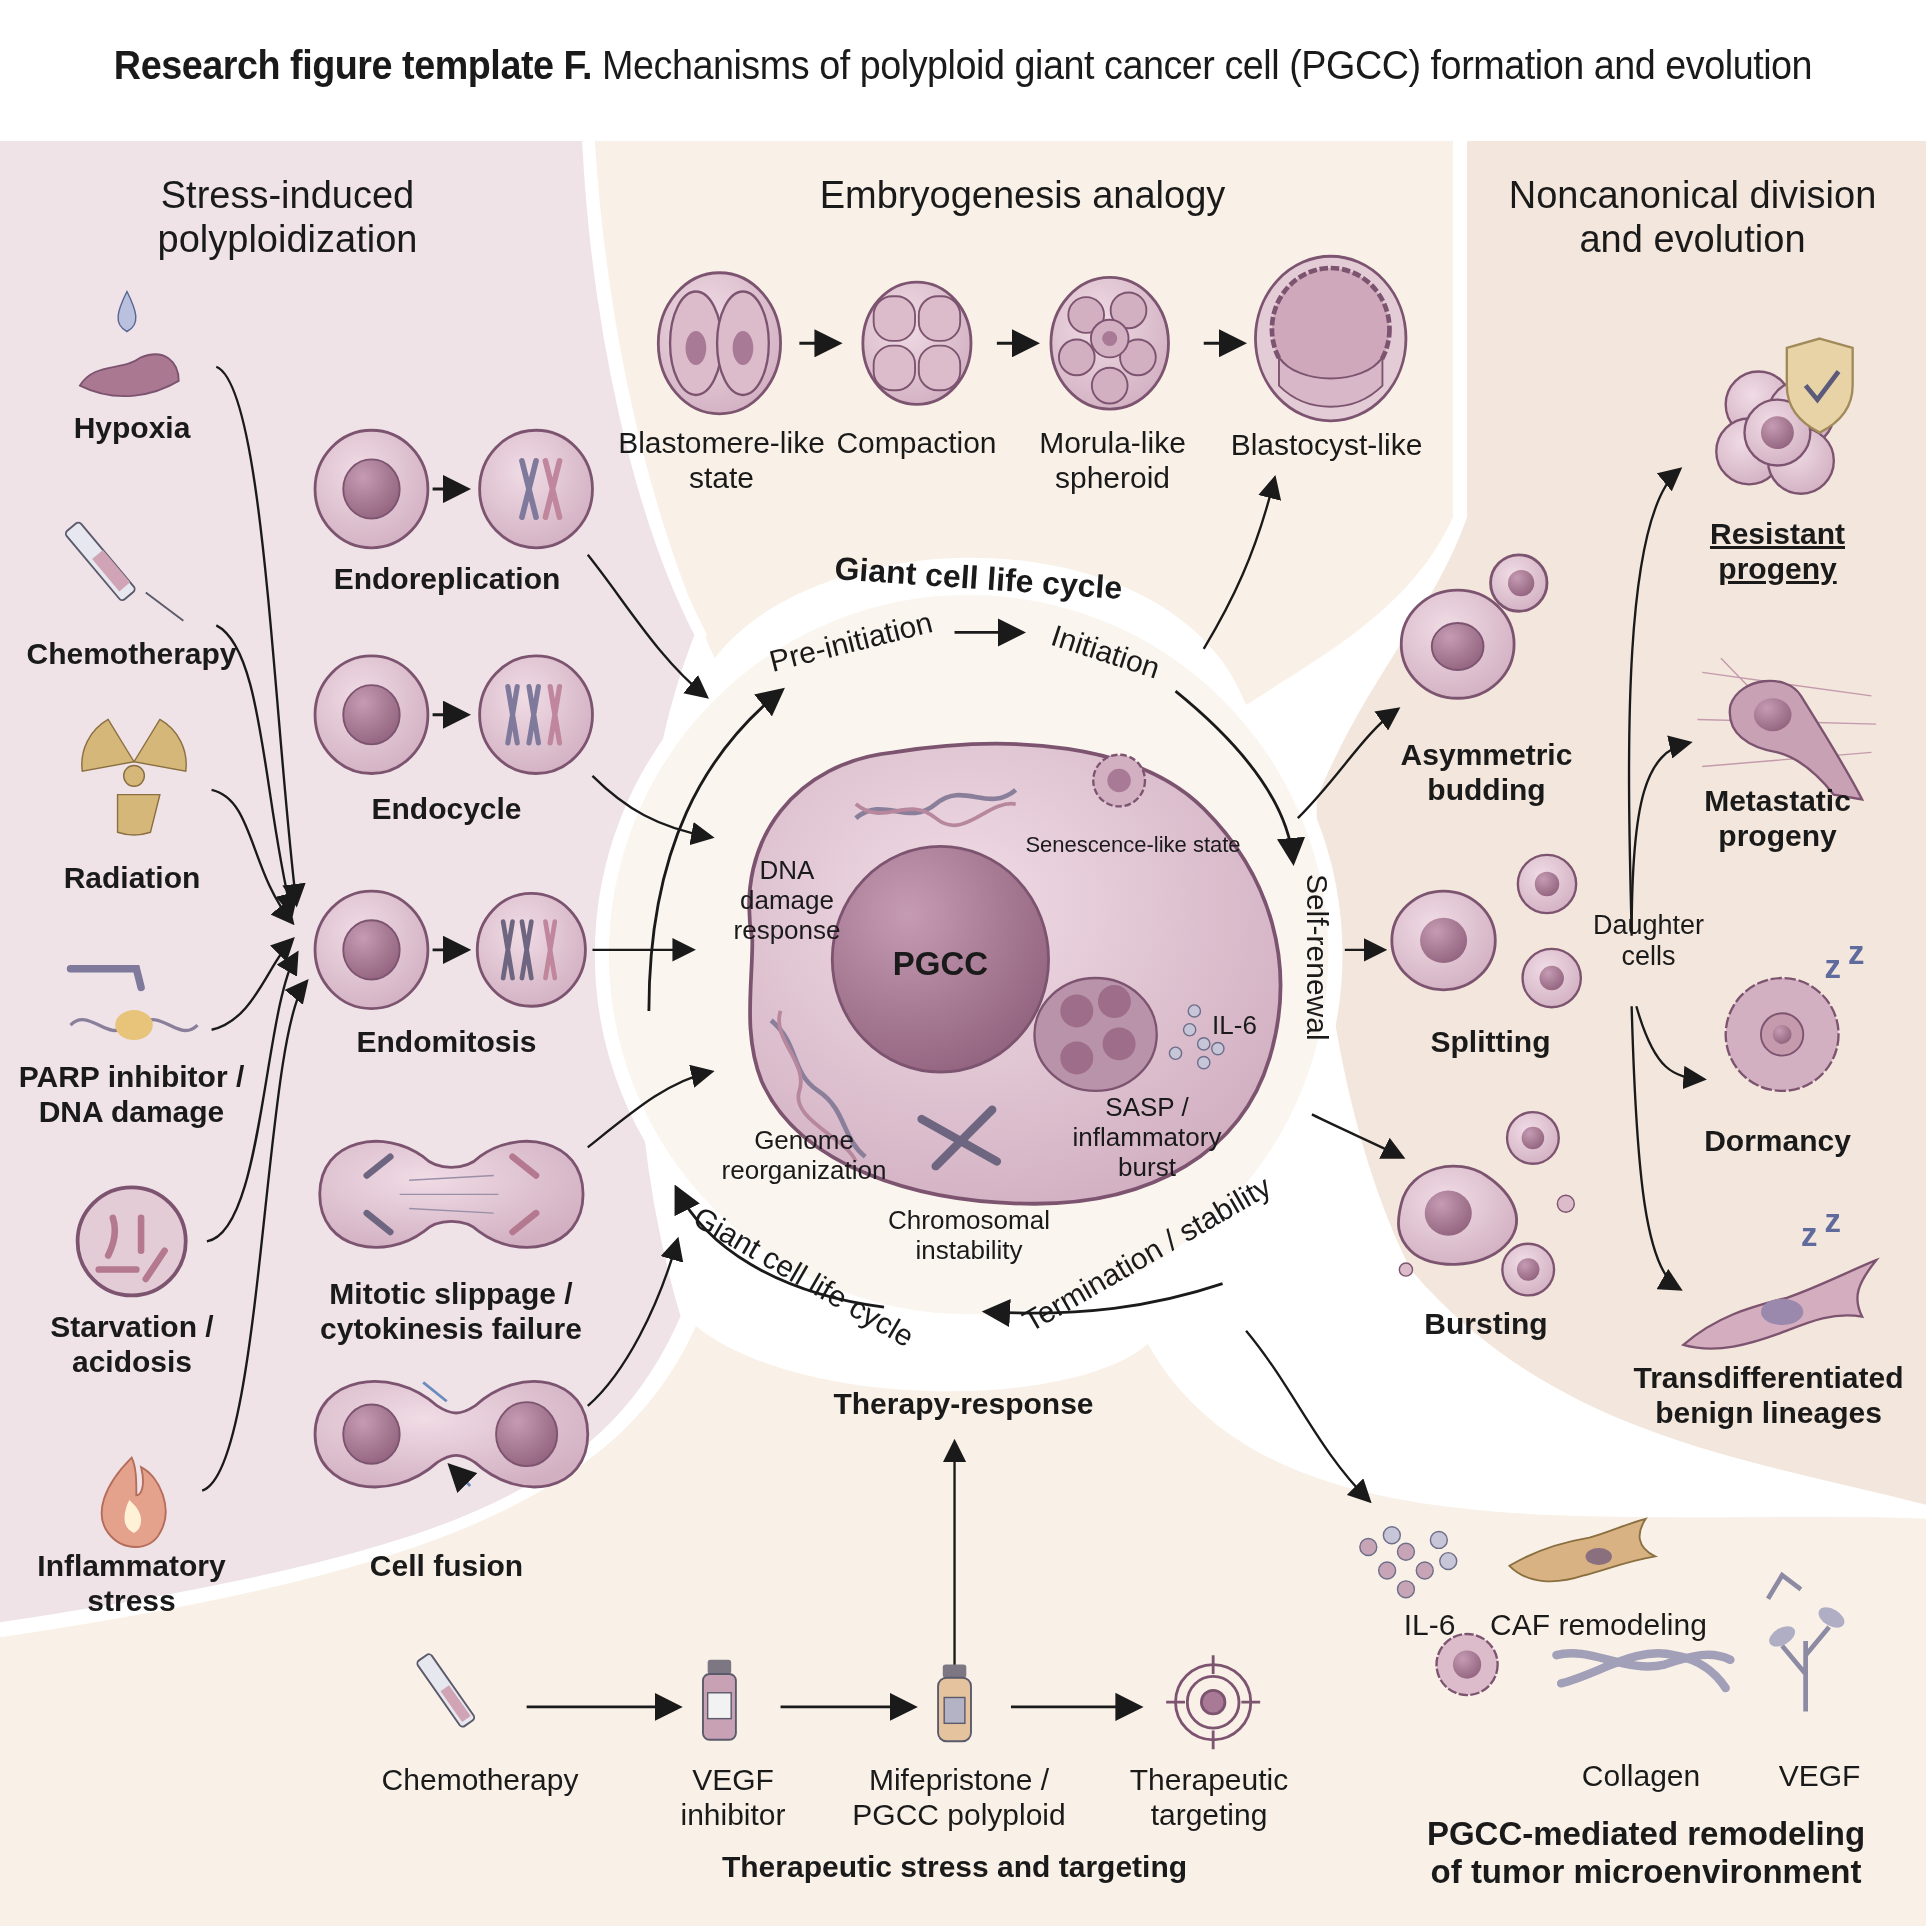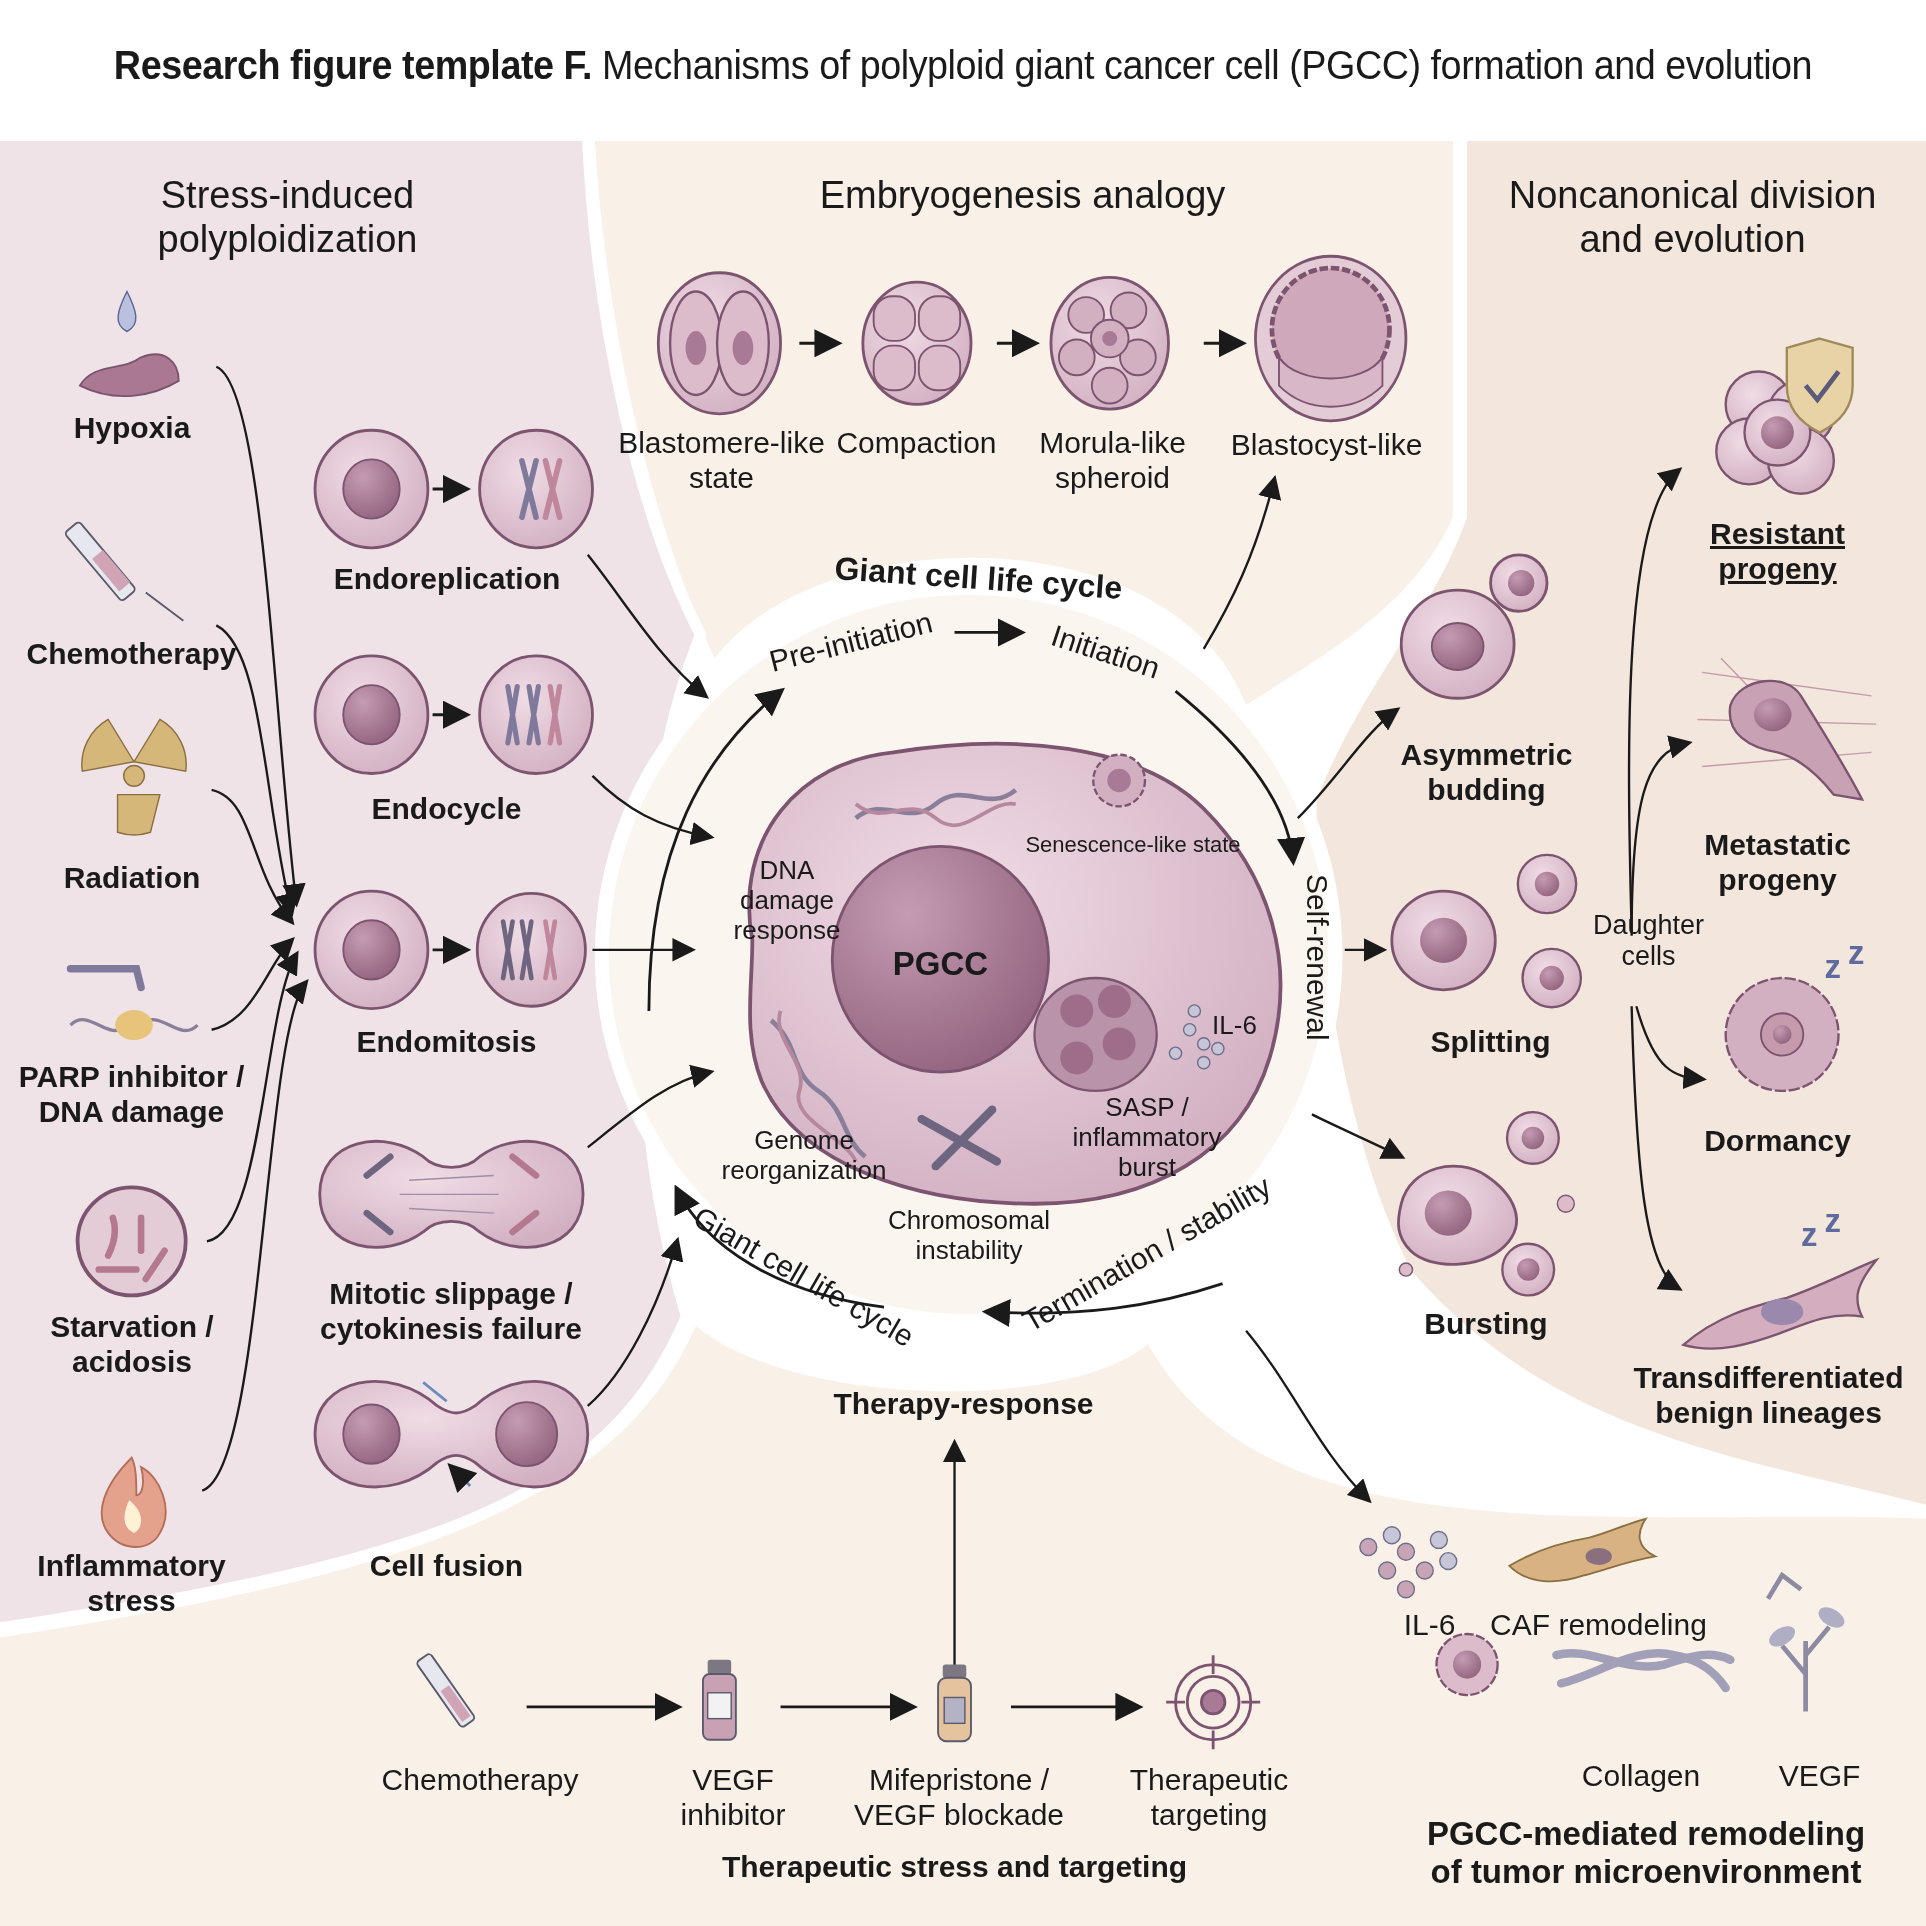--- a/index.html
+++ b/index.html
@@ -368,28 +368,28 @@
 <div class="lbl light" style="left:1067px;top:1093px;width:160px;font-size:26px;">SASP / inflammatory burst</div>
 <div class="lbl light" style="left:875px;top:1206px;width:188px;font-size:26px;">Chromosomal instability</div>
 <div class="lbl light" style="left:705px;top:1126px;width:198px;font-size:26px;">Genome reorganization</div>
 
 <div class="lbl bold" style="left:1364px;top:738px;width:245px;">Asymmetric budding</div>
 <div class="lbl bold" style="left:1387px;top:1025px;width:207px;">Splitting</div>
 <div class="lbl bold" style="left:1387px;top:1307px;width:198px;">Bursting</div>
 <div class="lbl light" style="left:1571px;top:910px;width:155px;font-size:27px;">Daughter cells</div>
 
 <div class="lbl bold" style="left:1674px;top:517px;width:207px;text-decoration:underline;">Resistant progeny</div>
-<div class="lbl bold" style="left:1674px;top:828px;width:207px;">Metastatic progeny</div>
+<div class="lbl bold" style="left:1674px;top:784px;width:207px;">Metastatic progeny</div>
 <div class="lbl bold" style="left:1674px;top:1124px;width:207px;">Dormancy</div>
 <div class="lbl bold" style="left:1618px;top:1361px;width:301px;">Transdifferentiated benign lineages</div>
 
 <div class="lbl bold" style="left:799px;top:1387px;width:329px;">Therapy-response</div>
 <div class="lbl light" style="left:367px;top:1763px;width:226px;">Chemotherapy</div>
 <div class="lbl light" style="left:658px;top:1763px;width:150px;">VEGF inhibitor</div>
-<div class="lbl light" style="left:846px;top:1763px;width:226px;">Mifepristone / VEGF blockade</div>
+<div class="lbl light" style="left:846px;top:1763px;width:226px;">Mifepristone / PGCC polyploid</div>
 <div class="lbl light" style="left:1110px;top:1763px;width:198px;">Therapeutic targeting</div>
 <div class="lbl bold" style="left:658px;top:1850px;width:593px;">Therapeutic stress and targeting</div>
 
 <div class="lbl light" style="left:1387px;top:1608px;width:85px;">IL-6</div>
 <div class="lbl light" style="left:1481px;top:1608px;width:235px;">CAF remodeling</div>
 <div class="lbl light" style="left:1566px;top:1759px;width:150px;">Collagen</div>
 <div class="lbl light" style="left:1768px;top:1759px;width:103px;">VEGF</div>
 <div class="lbl bold" style="left:1411px;top:1815px;width:470px;font-size:33px;">PGCC-mediated remodeling of tumor microenvironment</div>
 
 

